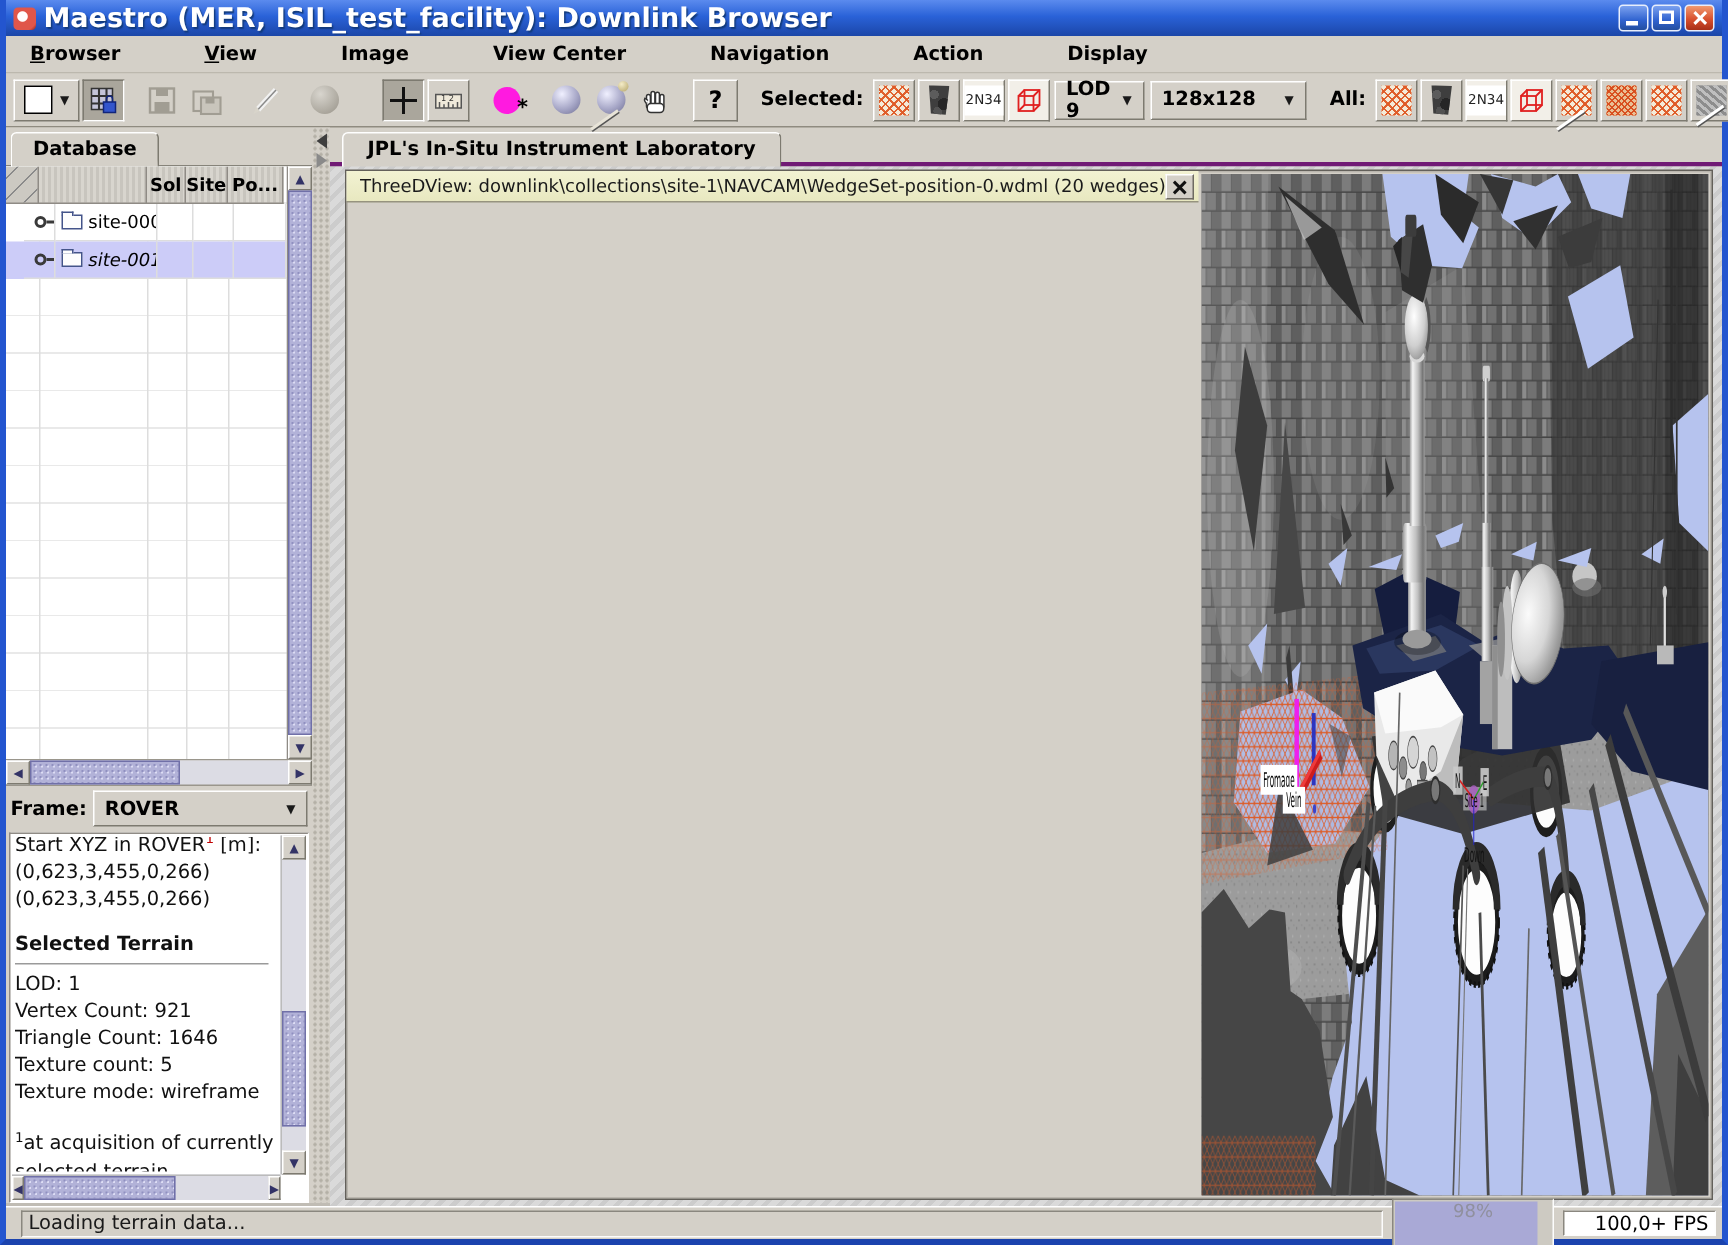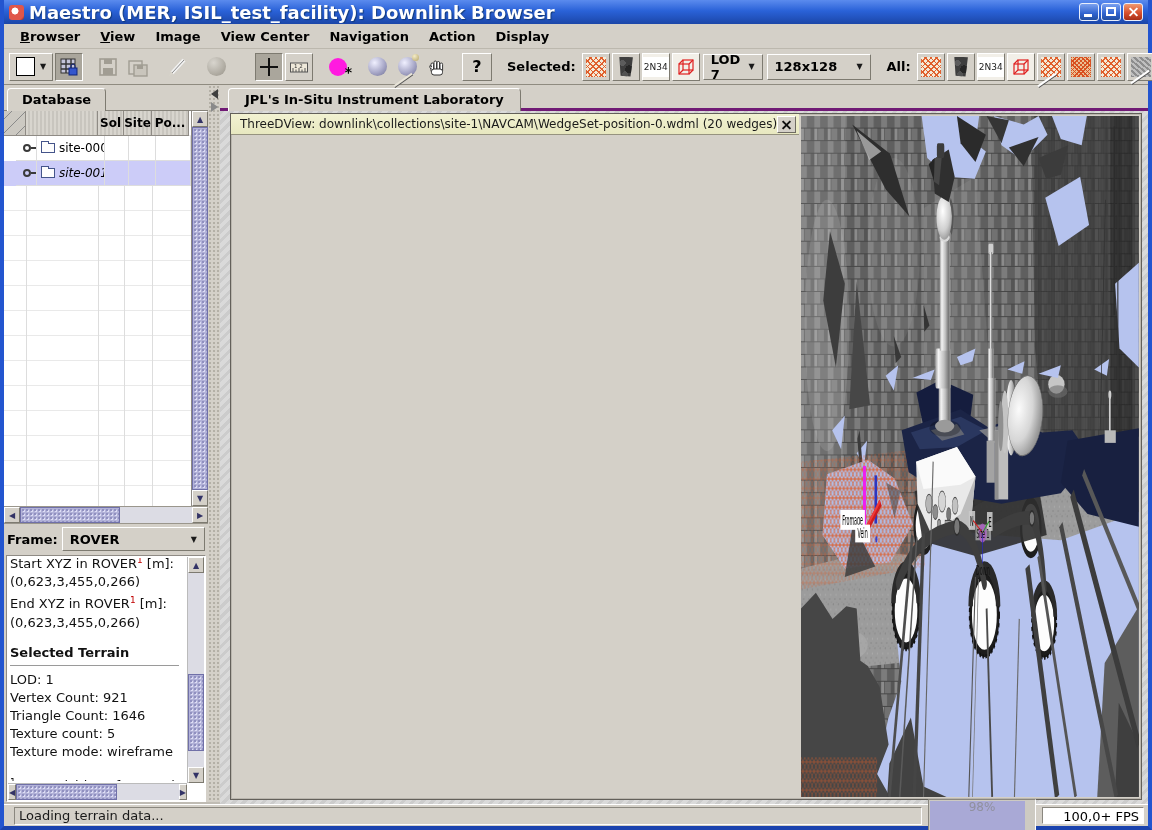--- a/index.html
+++ b/index.html
@@ -22,21 +22,21 @@
   .wbtn.min,.wbtn.max { background:linear-gradient(#7ba1ef,#2f62cf 60%,#234e9f); }
   .wbtn.close { background:linear-gradient(#f09a70,#d8502e 55%,#a82f18); }
   .wbtn.min i { position:absolute; left:4px; bottom:3px; width:8px; height:3px; background:#fff; }
   .wbtn.max i { position:absolute; left:4px; top:3px; width:10px; height:9px; border:2px solid #fff; }
   .xbar { position:absolute; left:4px; top:7px; width:11px; height:2px; background:#fff; }
   .x1 { transform:rotate(45deg); } .x2 { transform:rotate(-45deg); }
   .iclose .xbar { background:#111; top:7px; left:3px; }
 
   
   .menubar { height:25px; flex:none; display:flex; align-items:center; padding-left:6px;
-    background:#d4d0c8; border-bottom:1px solid #bcb8ae; }
+    background:#d4d0c8; border-bottom:1px solid #bcb8ae;gap:36px; }
   .menu-item { padding:2px 10px; font-weight:bold; font-size:13px; cursor:default; }
   .mn { text-decoration:underline; }
 
   
   .toolbar { height:36px; flex:none; display:flex; align-items:center; padding:0 4px;
     background:#d4d0c8; border-bottom:1px solid #8f8b80; }
   .tgroup { display:flex; align-items:center; margin-right:9px; }
   .tbtn { height:28px; min-width:28px; display:flex; align-items:center; justify-content:center;
     position:relative; margin:0 1px; background:#d4d0c8; border:1px solid transparent; }
   .tbtn.raised { border-color:#ffffff #7d7a70 #7d7a70 #ffffff; }
@@ -322,21 +322,21 @@
       <div class="tbtn raised white">
         <svg class="icon20" viewBox="0 0 20 20">
           <g fill="none" stroke="#e02020" stroke-width="1.2">
             <rect x="3" y="7" width="10" height="10"></rect>
               <rect x="7" y="3" width="10" height="10"></rect>
             <path d="M3,7L7,3M13,7L17,3M3,17L7,13M13,17L17,13"></path>
           </g>
         </svg>
       </div>
       <div class="combo">
-          <span>LOD 7</span>
+          <span>LOD 9</span>
           <span class="caret">▼</span>
         </div>
       <div class="combo wide">
           <span>128x128</span>
           <span class="caret">▼</span>
         </div>
     </div>
     <span class="tlabel">All:</span>
     <div class="tgroup" style="margin-right:0">
       <div class="tbtn raised">
@@ -438,21 +438,20 @@
         <span class="lbl">Frame:</span>
         <div class="combo">
           <span>ROVER</span>
             <span class="caret">▼</span>
         </div>
       </div>
       <div class="infowrap">
         <div class="infotext">
           <div class="iline clip"><span>Start XYZ in ROVER</span><sup class="red">1</sup><span> [m]:</span></div>
           <div class="iline">(0,623,3,455,0,266)</div>
-          <div class="iline"><span>End XYZ in ROVER</span><sup class="red">1</sup><span> [m]:</span></div>
           <div class="iline">(0,623,3,455,0,266)</div>
           <div class="iline sp"></div>
           <div class="iline b">Selected Terrain</div>
           <hr>
           <div class="iline">LOD: 1</div>
           <div class="iline">Vertex Count: 921</div>
           <div class="iline">Triangle Count: 1646</div>
           <div class="iline">Texture count: 5</div>
           <div class="iline">Texture mode: wireframe</div>
           <div class="iline sp"></div>

